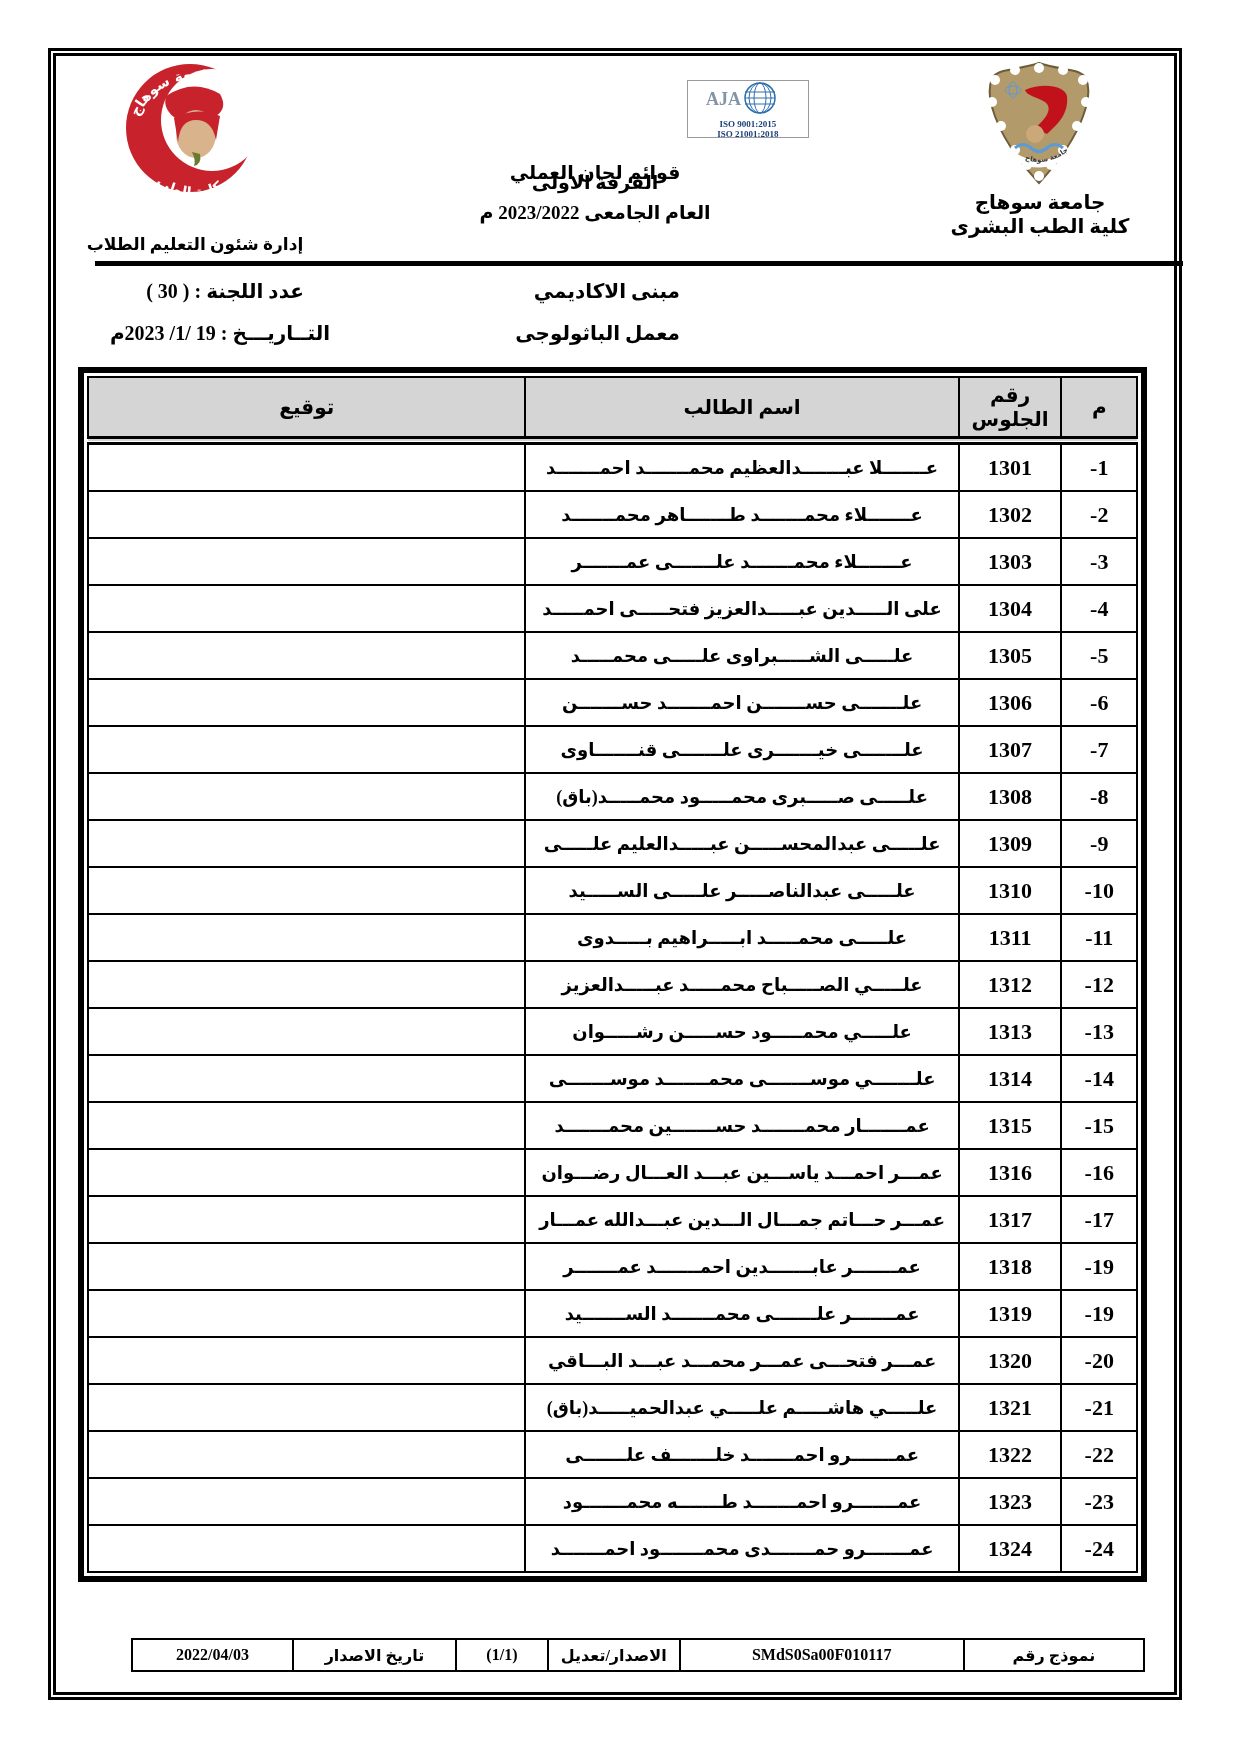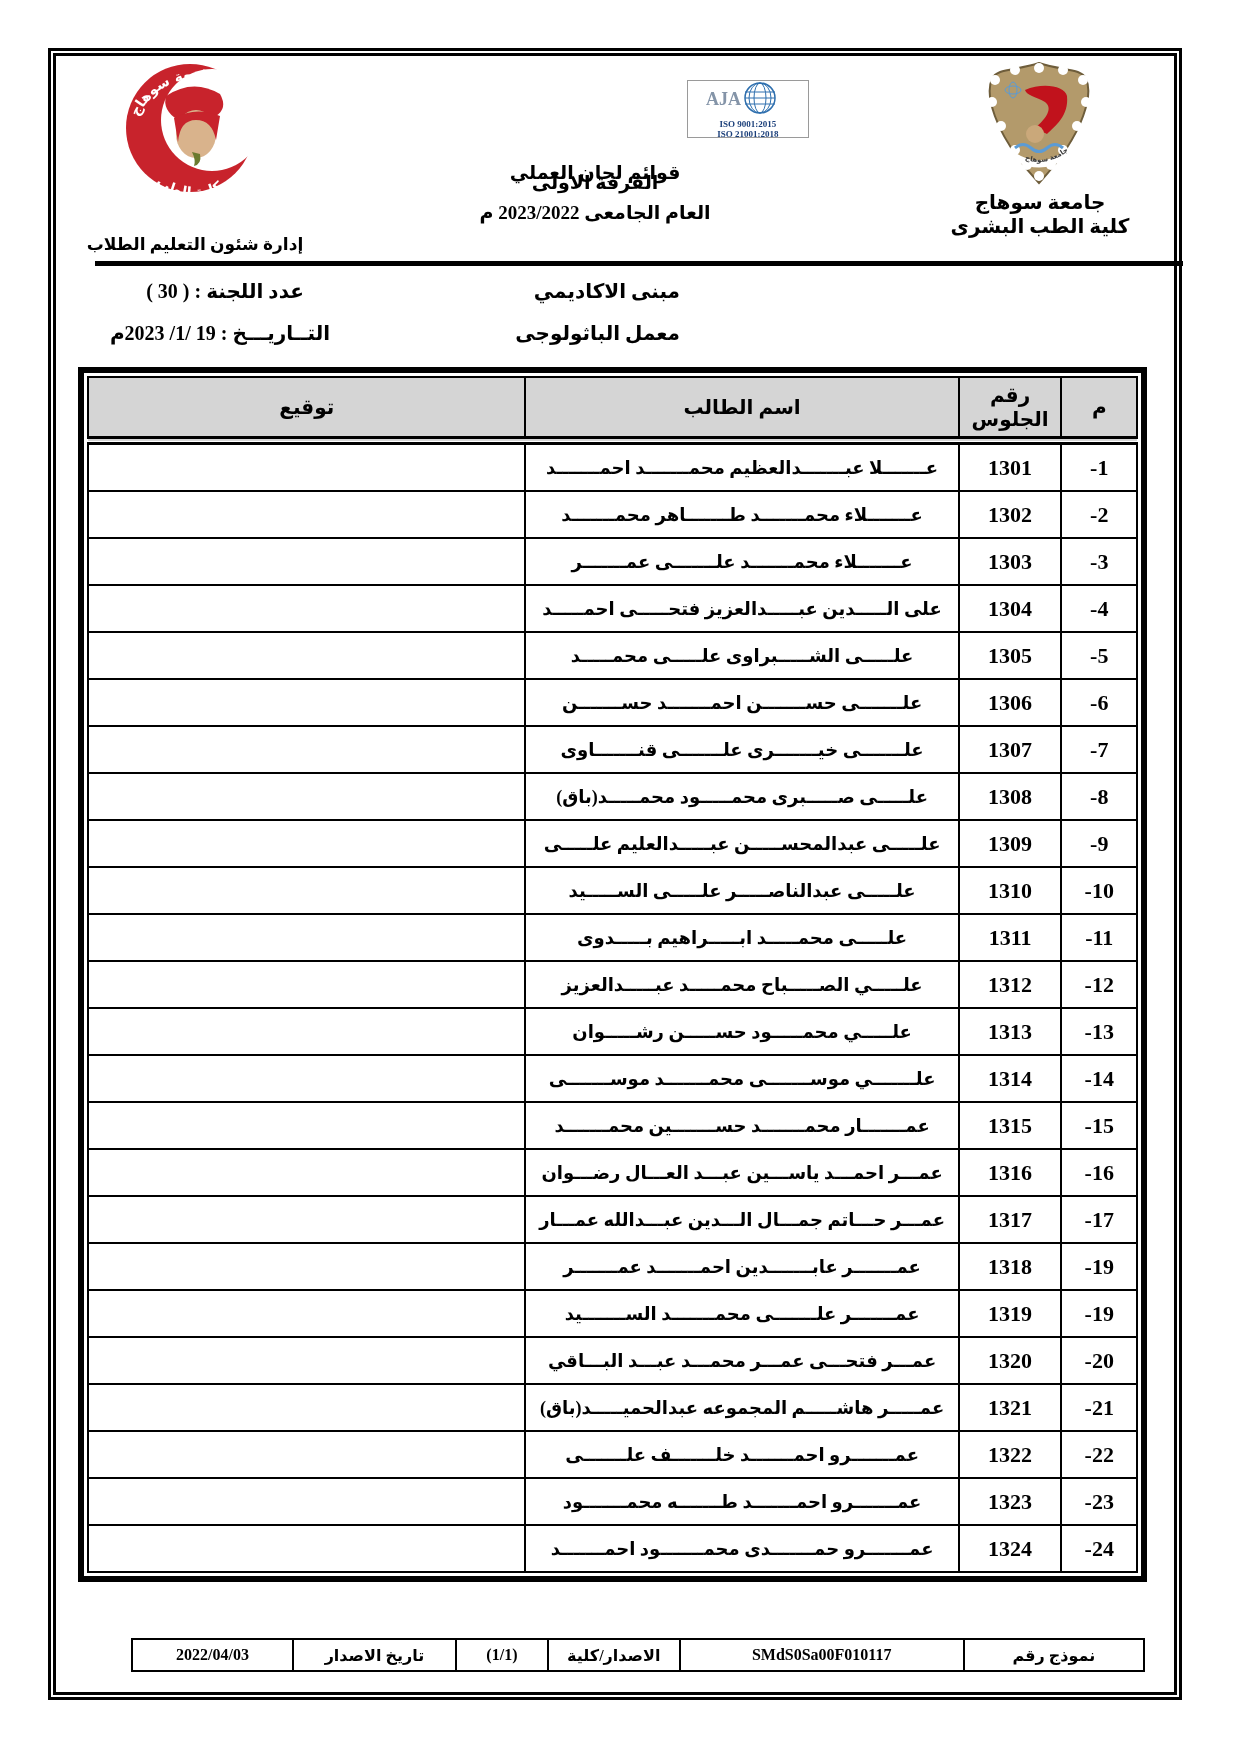--- a/index.html
+++ b/index.html
@@ -292,21 +292,21 @@
     <tr>
       <td class="c-serial">-20</td>
       <td class="c-seat">1320</td>
       <td class="c-name ar">عمـــر فتحـــى عمـــر محمـــد عبـــد البـــاقي</td>
       <td class="c-sig"></td>
     </tr>
 
     <tr>
       <td class="c-serial">-21</td>
       <td class="c-seat">1321</td>
-      <td class="c-name ar">عمـــــر هاشـــــم المجموعه عبدالحميـــــد(باق)</td>
+      <td class="c-name ar">علـــــي هاشـــــم علـــــي عبدالحميـــــد(باق)</td>
       <td class="c-sig"></td>
     </tr>
 
     <tr>
       <td class="c-serial">-22</td>
       <td class="c-seat">1322</td>
       <td class="c-name ar">عمـــــــرو احمـــــــد خلـــــــف علـــــــى</td>
       <td class="c-sig"></td>
     </tr>
 
@@ -334,21 +334,21 @@
           <col style="width:28.1%">
           <col style="width:13.0%">
         <col style="width:9.1%">
           <col style="width:16.1%">
           <col style="width:15.9%">
       </colgroup>
       <tbody>
           <tr>
         <td class="ar">نموذج رقم</td>
         <td class="f-code">SMdS0Sa00F010117</td>
-        <td class="ar">الاصدار/كلية</td>
+        <td class="ar">الاصدار/تعديل</td>
         <td class="f-datev">(1/1)</td>
         <td class="ar">تاريخ الاصدار</td>
         <td class="f-datev">2022/04/03</td>
       </tr>
     </tbody>
       </table>
   </div>
 
 </div>
 

